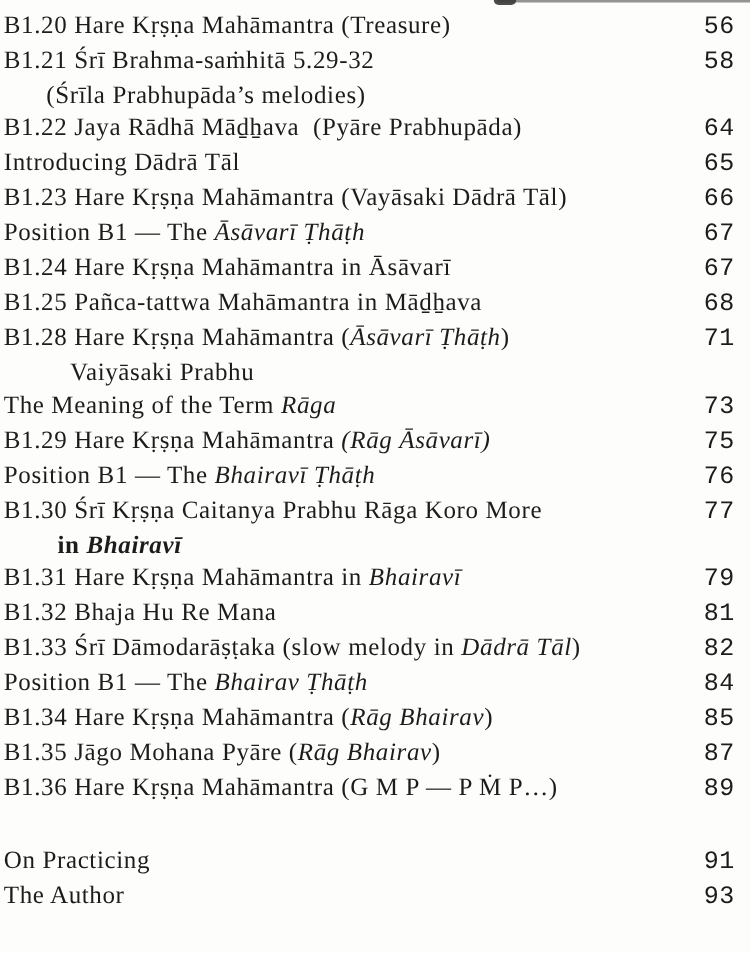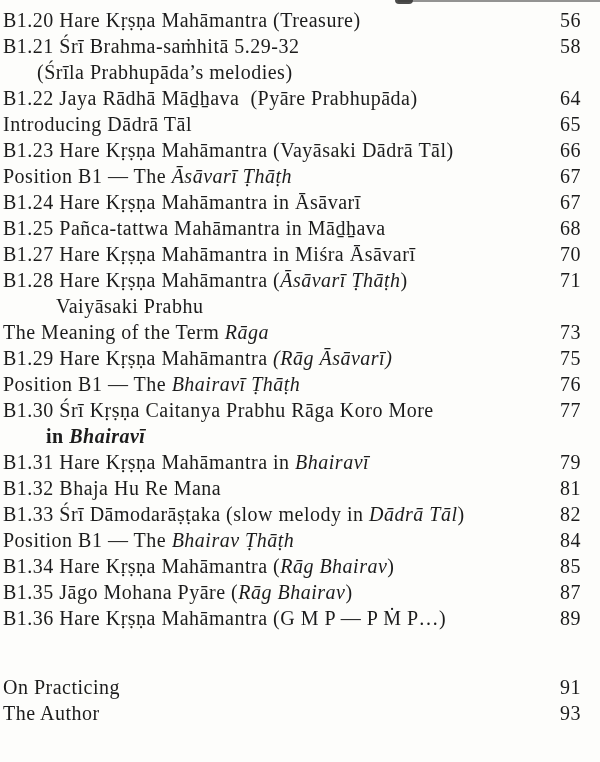--- a/index.html
+++ b/index.html
@@ -20,30 +20,32 @@
     font-size: 20px;
     letter-spacing: 0.5px;
   }
   .toc { width: 100%; }
   .row {
     display: flex;
     align-items: baseline;
     line-height: 26px;
     min-height: 26px;
   }
-  .row.gap { margin-top: 43px; }
+  .row.gap { margin-top: 30px; }
   .title {
     flex: 1 1 auto;
     white-space: pre-wrap;
   }
   .i { font-style: italic; }
   .page-num {
     flex: 0 0 auto;
     margin-left: 10px;
+    text-align: right;
     min-width: 28px;
+    font-family: Liberation Mono, monospace;
   }
   
   .artifact-top-line {
     position: absolute;
     top: 0; left: 398px; right: 0;
     height: 2px;
     background: #3c3c3c;
     opacity: 0.55;
   }
   .artifact-top-blob {
@@ -90,24 +92,20 @@
         <span class="title"><span>Position B1 — The </span><span class="i">Āsāvarī Ṭhāṭh</span></span>
         <span class="page-num">67</span>
       </div>
       <div class="row">
         <span class="title"><span>B1.24 Hare Kṛṣṇa Mahāmantra in Āsāvarī</span></span>
         <span class="page-num">67</span>
       </div>
       <div class="row">
         <span class="title"><span>B1.25 Pañca-tattwa Mahāmantra in Māḏẖava</span></span>
         <span class="page-num">68</span>
-      </div>
-      <div class="row">
-        <span class="title"><span>B1.27 Hare Kṛṣṇa Mahāmantra in Miśra Āsāvarī</span></span>
-        <span class="page-num">70</span>
       </div>
       <div class="row">
         <span class="title"><span>B1.28 Hare Kṛṣṇa Mahāmantra (</span><span class="i">Āsāvarī Ṭhāṭh</span><span>)</span></span>
         <span class="page-num">71</span>
       </div>
       <div class="row">
         <span class="title" style="padding-left: 53px;"><span>Vaiyāsaki Prabhu</span></span>
         <span class="page-num"></span>
       </div>
       <div class="row">

